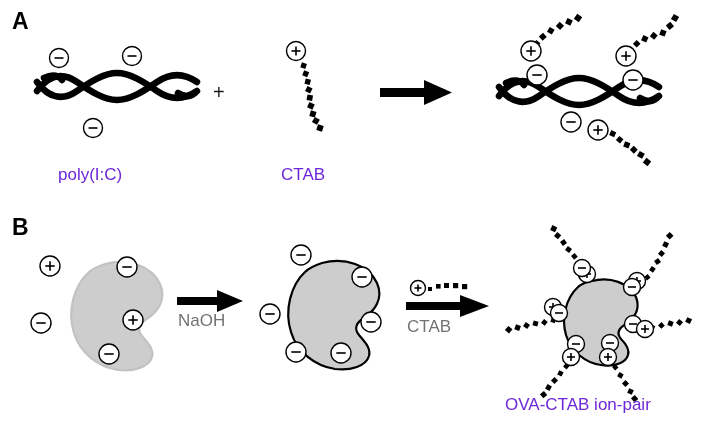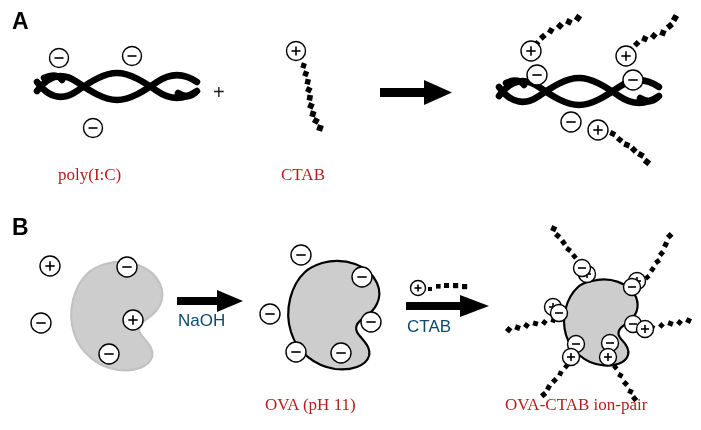--- a/index.html
+++ b/index.html
@@ -21,31 +21,31 @@
   .panel-letter {
     position: absolute;
     font-family: "Liberation Sans", sans-serif;
     font-weight: bold;
     font-size: 23px;
     color: #000000;
     line-height: 1;
   }
   .caption {
     position: absolute;
-    font-family: Liberation Serif, serif;
+    font-family: Liberation Sans, sans-serif;
     font-size: 17px;
-    color: #b91c1c;
+    color: #6d28d9;
     line-height: 1;
     white-space: nowrap;
   }
   .reagent-label {
     position: absolute;
     font-family: "Liberation Sans", sans-serif;
     font-size: 17px;
-    color: #0c4a6e;
+    color: #737373;
     line-height: 1;
     white-space: nowrap;
   }
   .plus-join {
     position: absolute;
     font-family: "Liberation Sans", sans-serif;
     font-size: 20px;
     color: #1a1a1a;
     line-height: 1;
   }
@@ -427,16 +427,15 @@
         <circle class="chargeCircle" cx="608" cy="357" r="8.5"></circle>
         <line class="chargeMark" x1="604" y1="357" x2="612" y2="357"></line>
         <line class="chargeMark" x1="608" y1="353" x2="608" y2="361"></line>
       </g>
     </g>
   </svg>
 
   <div class="reagent-label" style="left:178px; top:312px;">NaOH</div>
   <div class="reagent-label" style="left:407px; top:318px;">CTAB</div>
 
-  <div class="caption" style="left:265px; top:396px;">OVA (pH 11)</div>
   <div class="caption" style="left:505px; top:396px;">OVA-CTAB ion-pair</div>
 
 </div>
 
 </body></html>

